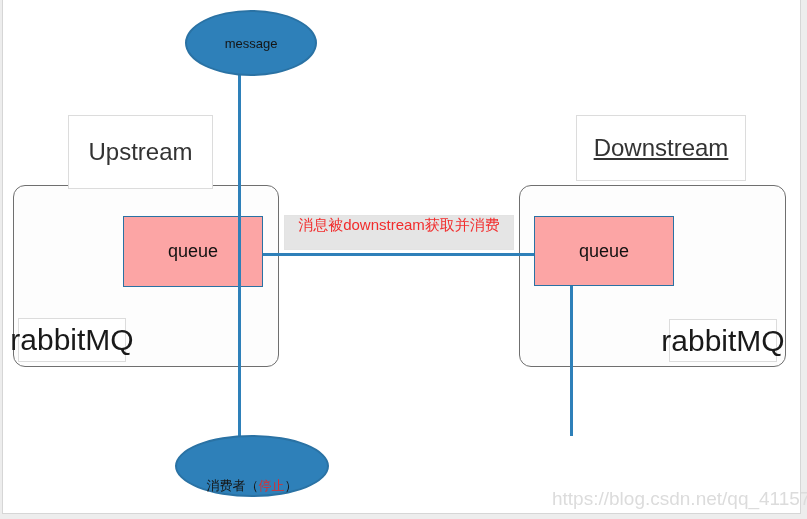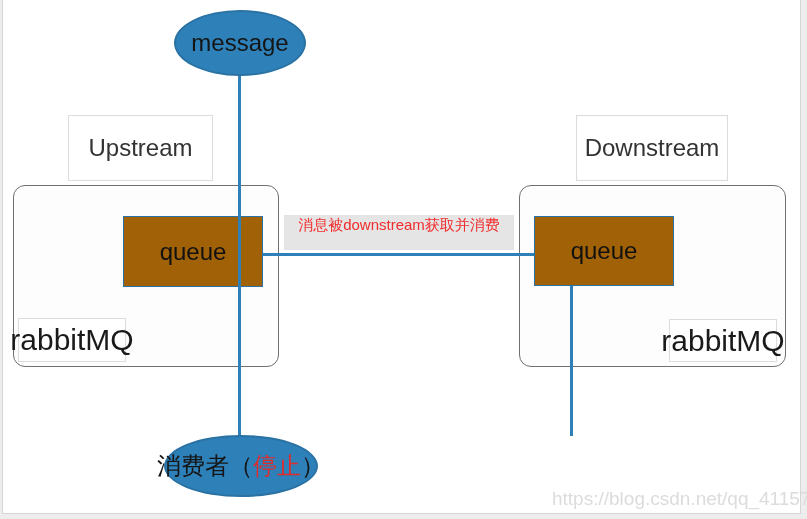--- a/index.html
+++ b/index.html
@@ -33,42 +33,42 @@
     border: 1px solid #dcdcdc;
     color: #333333;
     display: flex; align-items: center; justify-content: center;
     z-index: 2;
   }
   .labelbox.big { font-size: 24px; }
   .labelbox.med { font-size: 30px; color: #1a1a1a; }
 
   
   .queue {
-    background: #a16207;
+    background: #fca5a5;
     border: 1px solid #2a72a4;
     color: #111111;
-    font-size: 24px;
+    font-size: 18px;
     display: flex; align-items: center; justify-content: center;
     z-index: 3;
   }
 
   
   .line { background: #2e80b9; z-index: 4; }
 
   
   .ellipse {
     background: #2e80b9;
     border: 2px solid #2a72a4;
     border-radius: 50%;
     color: #151515;
     display: flex; align-items: center; justify-content: center;
     z-index: 5;
     white-space: nowrap;
   }
-  .ellipse.small { font-size: 24px; }
+  .ellipse.small { font-size: 13px; margin-left: 11px; }
 
   
   .note {
     background: #e5e5e5;
     border: 1px solid #e3e3e3;
     color: #f22c2c;
     font-size: 15px;
     display: flex; align-items: flex-start; justify-content: center;
     z-index: 6;
     white-space: nowrap;
@@ -89,24 +89,24 @@
 <div class="page">
   <div class="canvas">
 
     <div class="abs container" style="left:10px; top:185px; width:266px; height:182px;"></div>
     <div class="abs container" style="left:516px; top:185px; width:267px; height:182px;"></div>
 
     <div class="abs line" style="left:235px; top:75px; width:3px; height:361px;"></div>
     <div class="abs line" style="left:260px; top:253px; width:271px; height:3px;"></div>
     <div class="abs line" style="left:567px; top:286px; width:3px; height:150px;"></div>
 
-    <div class="abs labelbox big" style="left:65px; top:115px; width:145px; height:66px;">
+    <div class="abs labelbox big" style="left:65px; top:115px; width:145px; height:74px;">
       <span>Upstream</span>
     </div>
-    <div class="abs labelbox big" style="left:573px; top:115px; width:152px; height:66px;">
+    <div class="abs labelbox big" style="left:573px; top:115px; width:170px; height:66px;text-decoration:underline;">
       <span>Downstream</span>
     </div>
 
     <div class="abs queue" style="left:120px; top:216px; width:140px; height:71px;">
       <span>queue</span>
     </div>
     <div class="abs queue" style="left:531px; top:216px; width:140px; height:70px;">
       <span>queue</span>
     </div>
 
@@ -118,21 +118,21 @@
       <span>rabbitMQ</span>
     </div>
     <div class="abs labelbox med" style="left:666px; top:319px; width:108px; height:43px;">
       <span>rabbitMQ</span>
     </div>
 
     <div class="abs ellipse small" style="left:171px; top:10px; width:132px; height:66px;">
       <span>message</span>
     </div>
 
-    <div class="abs ellipse small" style="left:161px; top:435px; width:154px; height:62px;">
+    <div class="abs ellipse small" style="left:161px; top:435px; width:154px; height:62px;align-items:flex-end;">
       <span><span>消费者（</span><span class="status-red">停止</span><span>）</span></span>
     </div>
 
 
     <div class="abs watermark" style="left:549px; top:488px;">https://blog.csdn.net/qq_41157896</div>
 
   </div>
 </div>
 
 </body></html>

